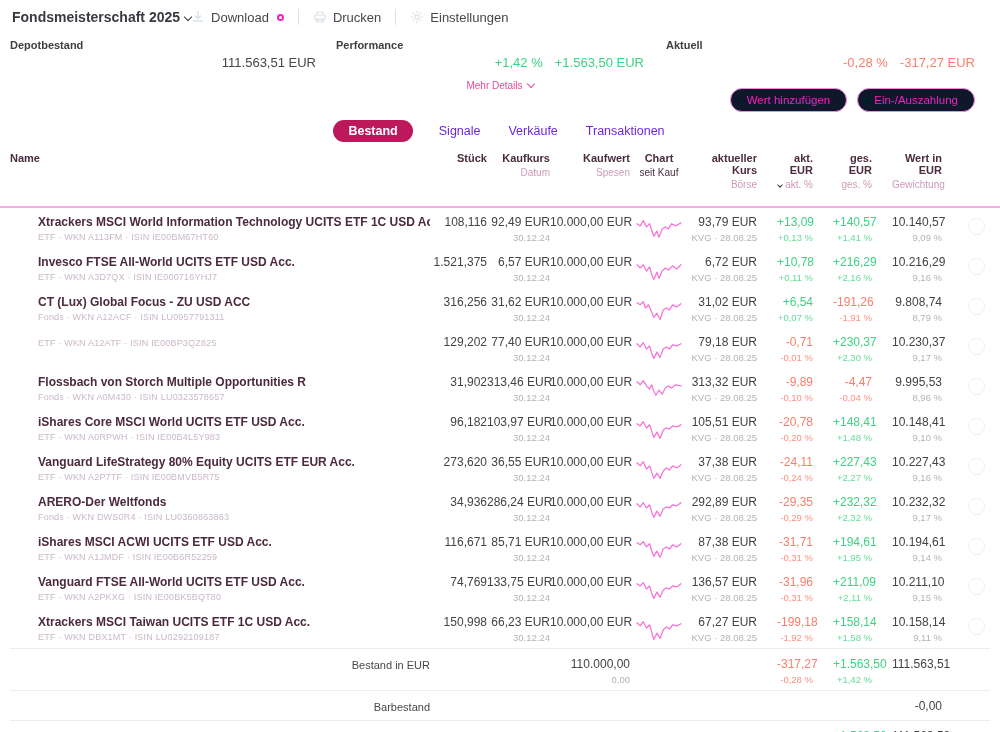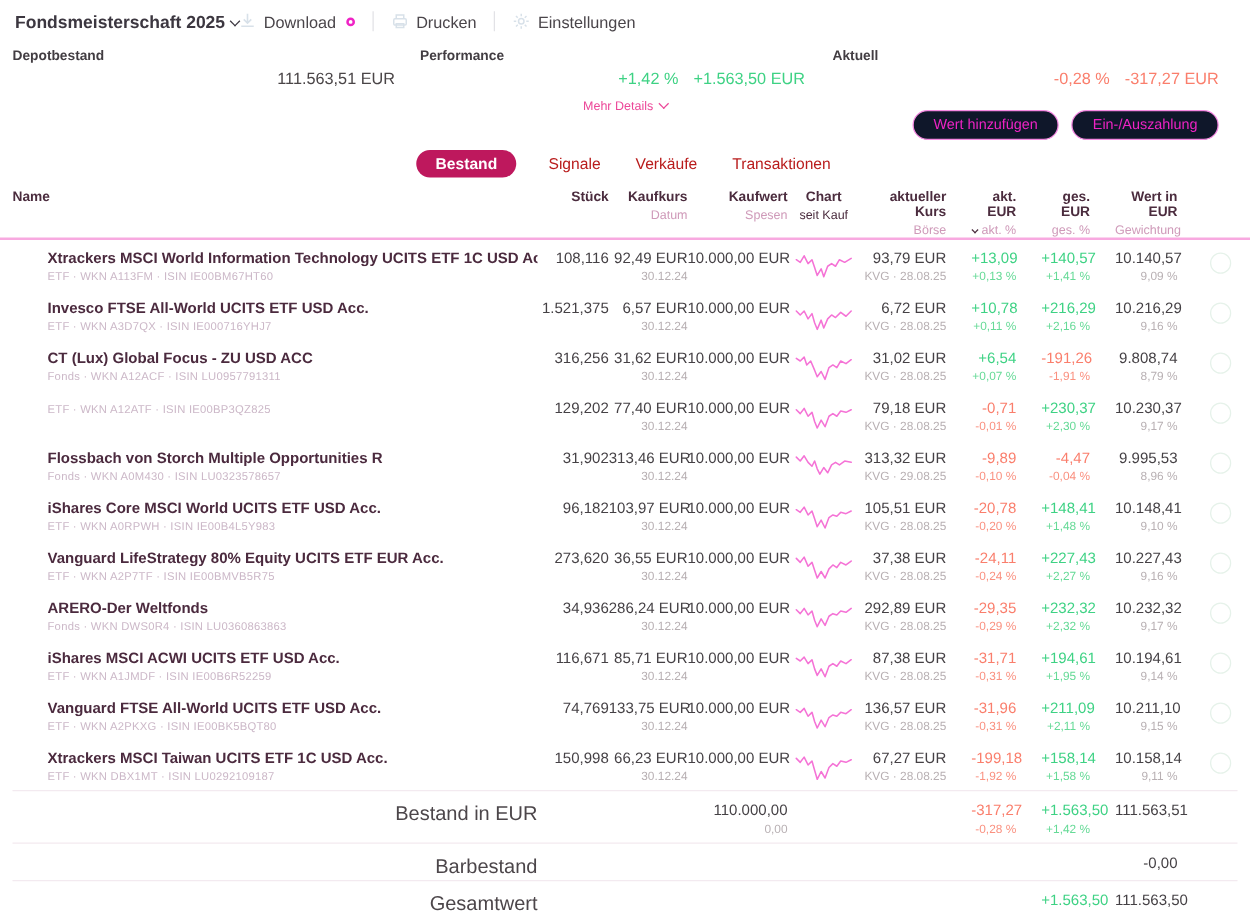--- a/index.html
+++ b/index.html
@@ -28,34 +28,34 @@
 
   
   .band { position:relative; height:40px; margin-top:8px; }
   .mehr { position:absolute; left:0; right:0; top:2px; text-align:center; font-size:10px; color:#ec4899; cursor:pointer; }
   .band-buttons { position:absolute; right:25px; top:10px; display:flex; gap:10px; }
   .pill-btn { border:1.5px solid #f589e2; border-radius:14px; background:#0f172a; color:#ef23c5;
     font-size:11.5px; padding:5px 16px; font-family:inherit; cursor:pointer; white-space:nowrap; }
 
   
   .tabs { display:flex; justify-content:center; align-items:center; gap:24px; margin-top:2px; }
-  .tab { font-size:12.5px; color:#b91c1c; cursor:pointer; padding:4px 2px; }
+  .tab { font-size:12.5px; color:#6d28d9; cursor:pointer; padding:4px 2px; }
   .tab.active { background:#be185d; color:#fff; font-weight:bold; border-radius:13px; padding:4px 15px; }
 
   
   .grid { display:grid; grid-template-columns:420px 57px 63px 80px 58px 89px 56px 59px 70px 28px; }
   .thead { padding:10px 10px 0 10px; }
   .th { text-align:right; }
   .th .m { font-size:11px; font-weight:bold; color:#4b2c3e; }
   .th .s { font-size:10px; color:#cf9ab9; margin-top:3px; }
   .th .s.dark { color:#4b2c3e; }
   .th.left { text-align:left; }
   .th.center { text-align:center; }
   .pr20 { padding-right:20px; }
-  .thead-wrap { border-bottom:2px solid #f8a9e0; padding-bottom:0; }
+  .thead-wrap { border-bottom:2px solid #f8a9e0; padding-bottom:16px; }
 
   
   .trow { padding:7px 0 0 0; height:40px; cursor:pointer; }
   .trow .cell { text-align:right; }
   .name-cell { text-align:left !important; padding-left:28px; }
   .fund-name { font-size:12px; font-weight:bold; color:#4b2a3e; white-space:nowrap; overflow:hidden; }
   .fund-info { font-size:9px; color:#ccb8c8; margin-top:3px; letter-spacing:.2px; }
   .main { font-size:12px; color:#454145; white-space:nowrap; }
   .sub { font-size:9.5px; color:#b8b0b3; margin-top:3px; white-space:nowrap; }
   .pos { color:#3ed284; } .neg { color:#fa7e6c; }
@@ -64,21 +64,21 @@
   .chart-cell svg { display:block; margin:0 auto; }
   .action-cell { padding-top:3px; text-align:center !important; }
   .action-circle { display:inline-block; width:17px; height:17px; border:1px solid #e6f2ea; border-radius:50%; }
 
   .tbody { padding:0 10px; }
 
   
   .footer { padding:0 10px; }
   .frow { border-top:1px solid #f3eaf0; padding:8px 0 7px 0; }
   .frow .cell { text-align:right; }
-  .flabel { text-align:center; font-size:16px; color:#4c464a; padding-left:2px; padding-top:2px; }
+  .flabel { text-align:center; font-size:11px; color:#4c464a; padding-left:2px; padding-top:2px; }
   .frow1 { height:42px; }
   .frow2, .frow3 { height:30px; }
 </style>
 </head>
 <body>
 
 <div class="topbar">
   <div class="title">
     <span>Fondsmeisterschaft 2025</span><span class="chev"></span>
   </div>

